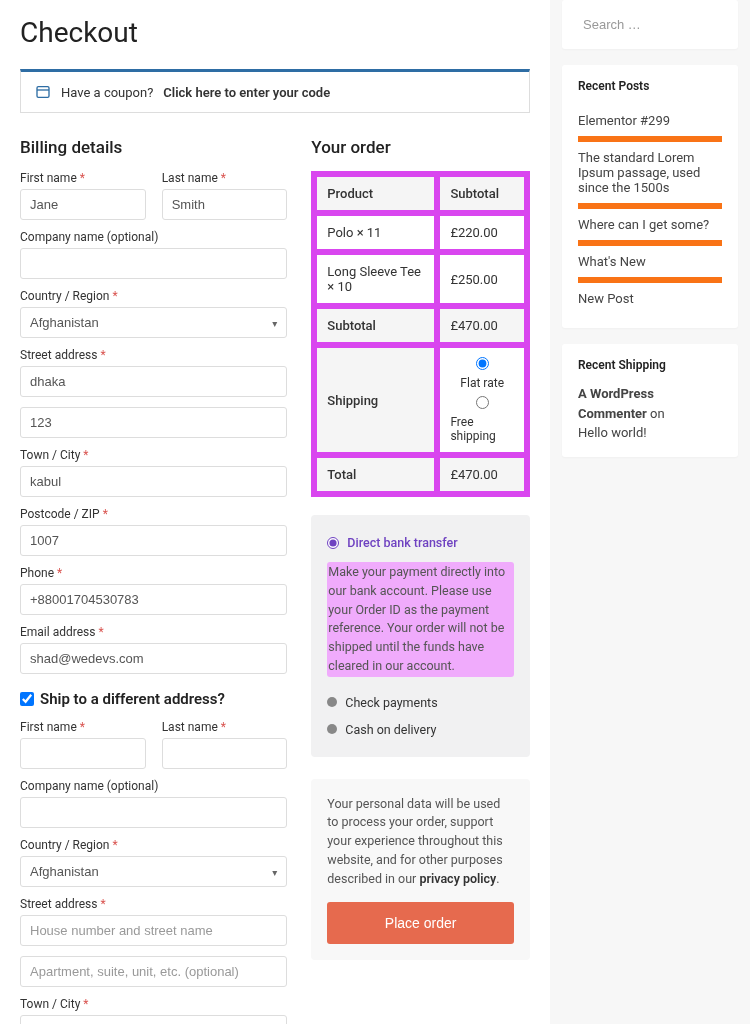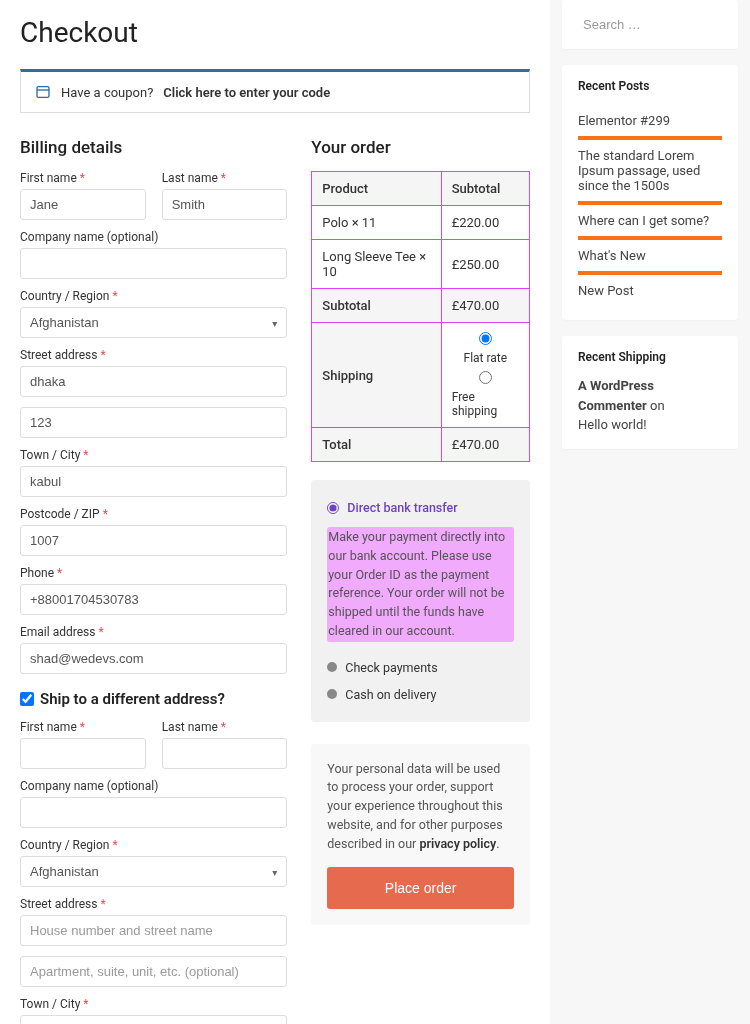--- a/index.html
+++ b/index.html
@@ -25,21 +25,21 @@
   }
   select { appearance: none; -webkit-appearance: none; background-image: none; }
   .select-wrap { position: relative; }
   .select-wrap::after { content: "▾"; position: absolute; right: 10px; top: 50%; transform: translateY(-50%); color: #666; font-size: 10px; pointer-events: none; }
   .ship-heading { display: flex; align-items: center; gap: 6px; margin: 16px 0 12px 0; }
   .ship-heading input { width: 14px; height: 14px; }
   .ship-heading span { font-size: 15px; font-weight: 600; color: #222; }
 
   
   table.order { width: 100%; border-collapse: collapse; font-size: 13px; margin-bottom: 18px; }
-  table.order th, table.order td { border: 1px solid #d946ef; padding: 9px 10px; text-align: left; }
+  table.order th, table.order td { border: 6px solid #d946ef; padding: 9px 10px; text-align: left; }
   table.order thead th { background: #f5f5f5; font-weight: 500; }
   table.order .sub-row th, table.order .total-row th { background: #f5f5f5; font-weight: 500; }
   table.order .sub-row td, table.order .total-row td { background: #f5f5f5; }
   table.order .ship-row th { background: #f5f5f5; font-weight: 500; }
   .ship-opts { display: flex; flex-direction: column; gap: 6px; }
   .ship-opts label { display: flex; align-items: center; gap: 6px; font-size: 12px; flex-direction: column; }
 
   .payment-box { background: #f1f1f2; border-radius: 4px; padding: 14px 16px; margin-bottom: 22px; font-size: 12.5px; }
   .pm { display: flex; align-items: center; gap: 8px; padding: 6px 0; }
   .pm input { width: 12px; height: 12px; }
@@ -51,21 +51,21 @@
   .privacy-box { background: #f8f8f8; border-radius: 4px; padding: 16px; font-size: 12.5px; color: #555; line-height: 1.5; }
   .privacy-link { font-weight: 600; color: #333; }
   .place-order { display: block; width: 100%; margin-top: 14px; background: #e66a4e; color: #fff; border: none; padding: 13px; font-size: 14px; border-radius: 3px; cursor: pointer; }
 
   
   .widget { background: #fff; border-radius: 3px; margin-bottom: 16px; padding: 14px 16px; box-shadow: 0 1px 2px rgba(0,0,0,0.03); }
   .search-widget { padding: 10px 12px; }
   .search-widget input { border: none; width: 100%; font-size: 13px; color: #888; outline: none; }
   .widget h4 { font-size: 12px; font-weight: 600; margin-bottom: 12px; color: #222; }
   .post-list { list-style: none; }
-  .post-list li { padding: 8px 0; border-bottom: 4px solid #f97316; font-size: 13px; color: #444; }
+  .post-list li { padding: 8px 0; border-bottom: 6px solid #f97316; font-size: 13px; color: #444; }
   .post-list li:last-child { border-bottom: none; }
   .comment-item { font-size: 13px; color: #444; line-height: 1.5; }
   .comment-item .author { font-weight: 700; }
   ::placeholder { color: #999; }
 </style>
 </head>
 <body>
 
 <div class="page">
   <div class="main">

